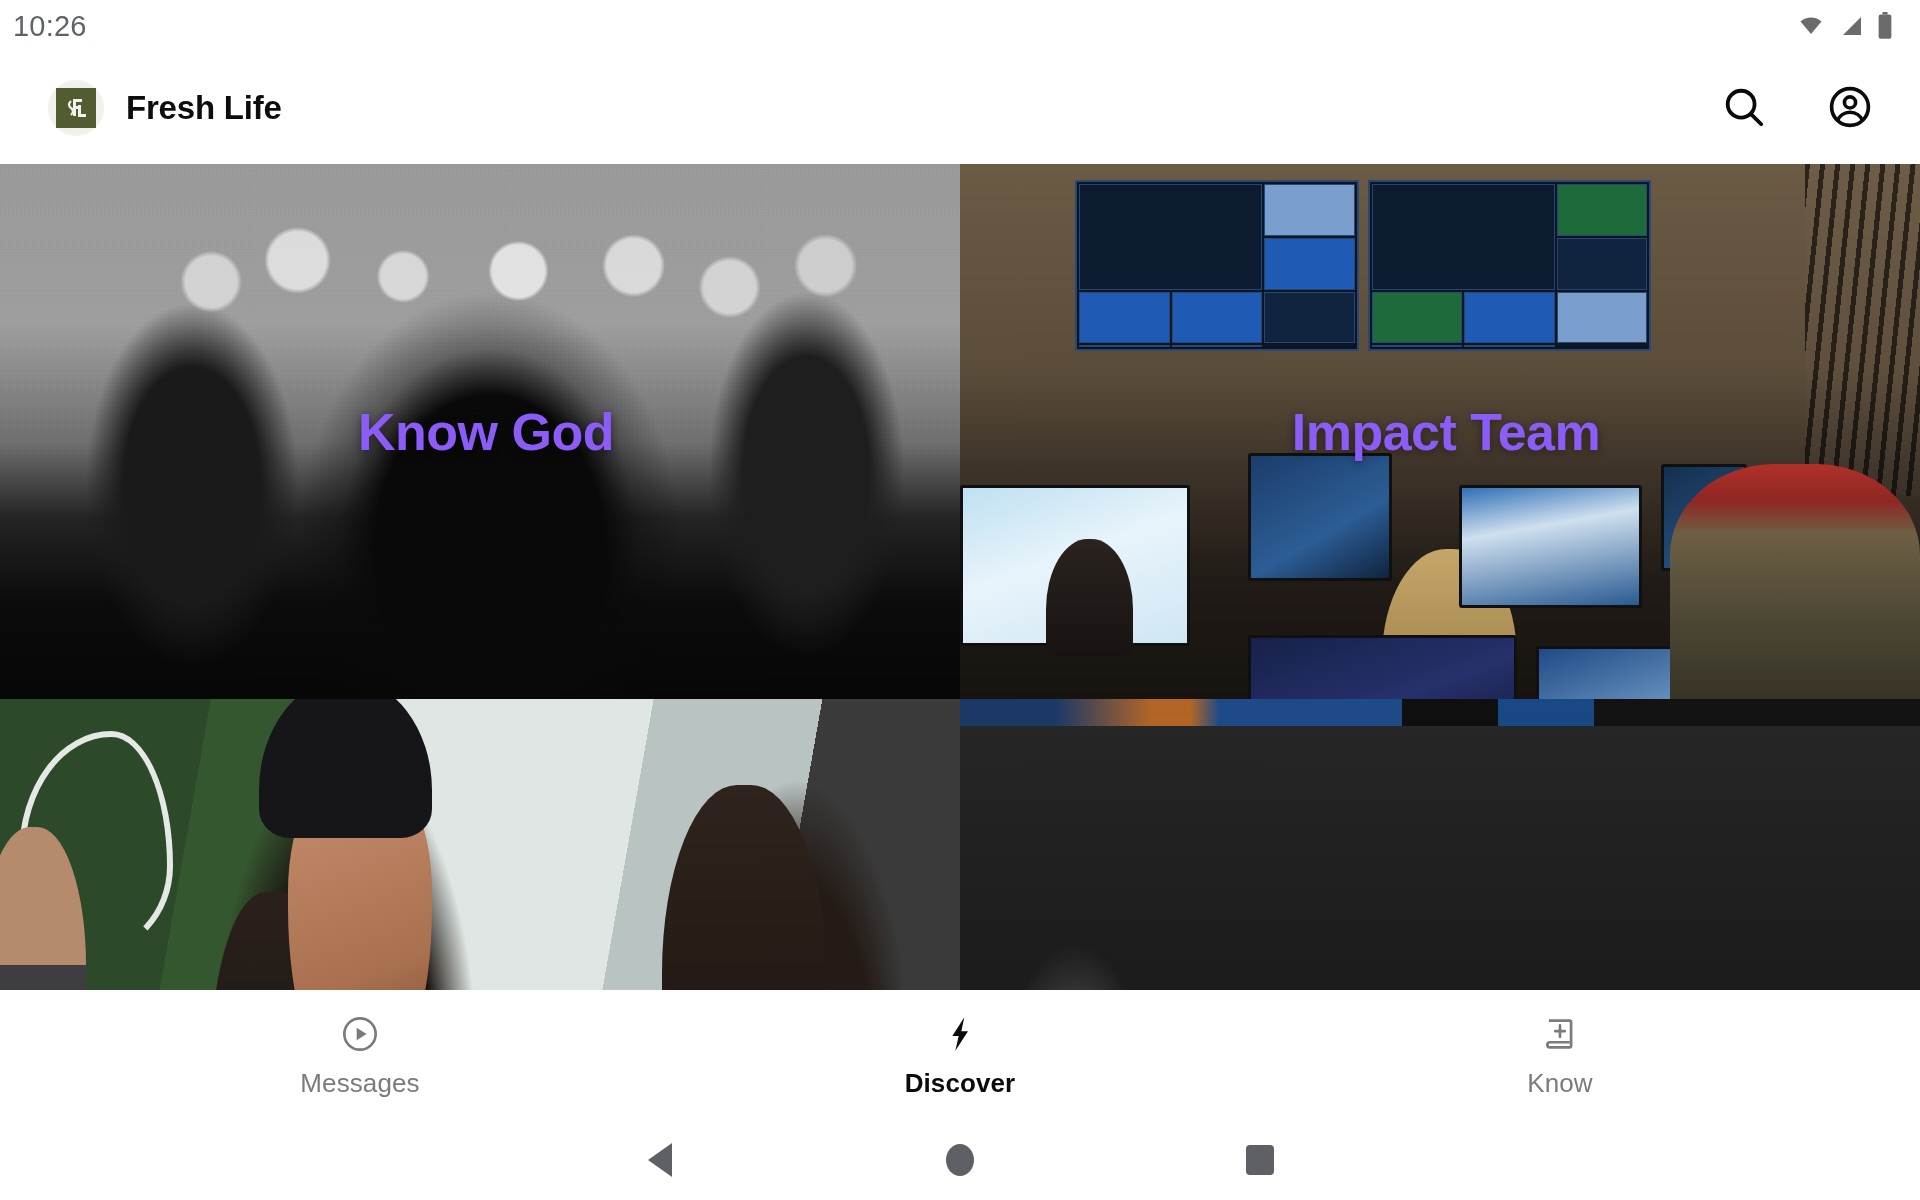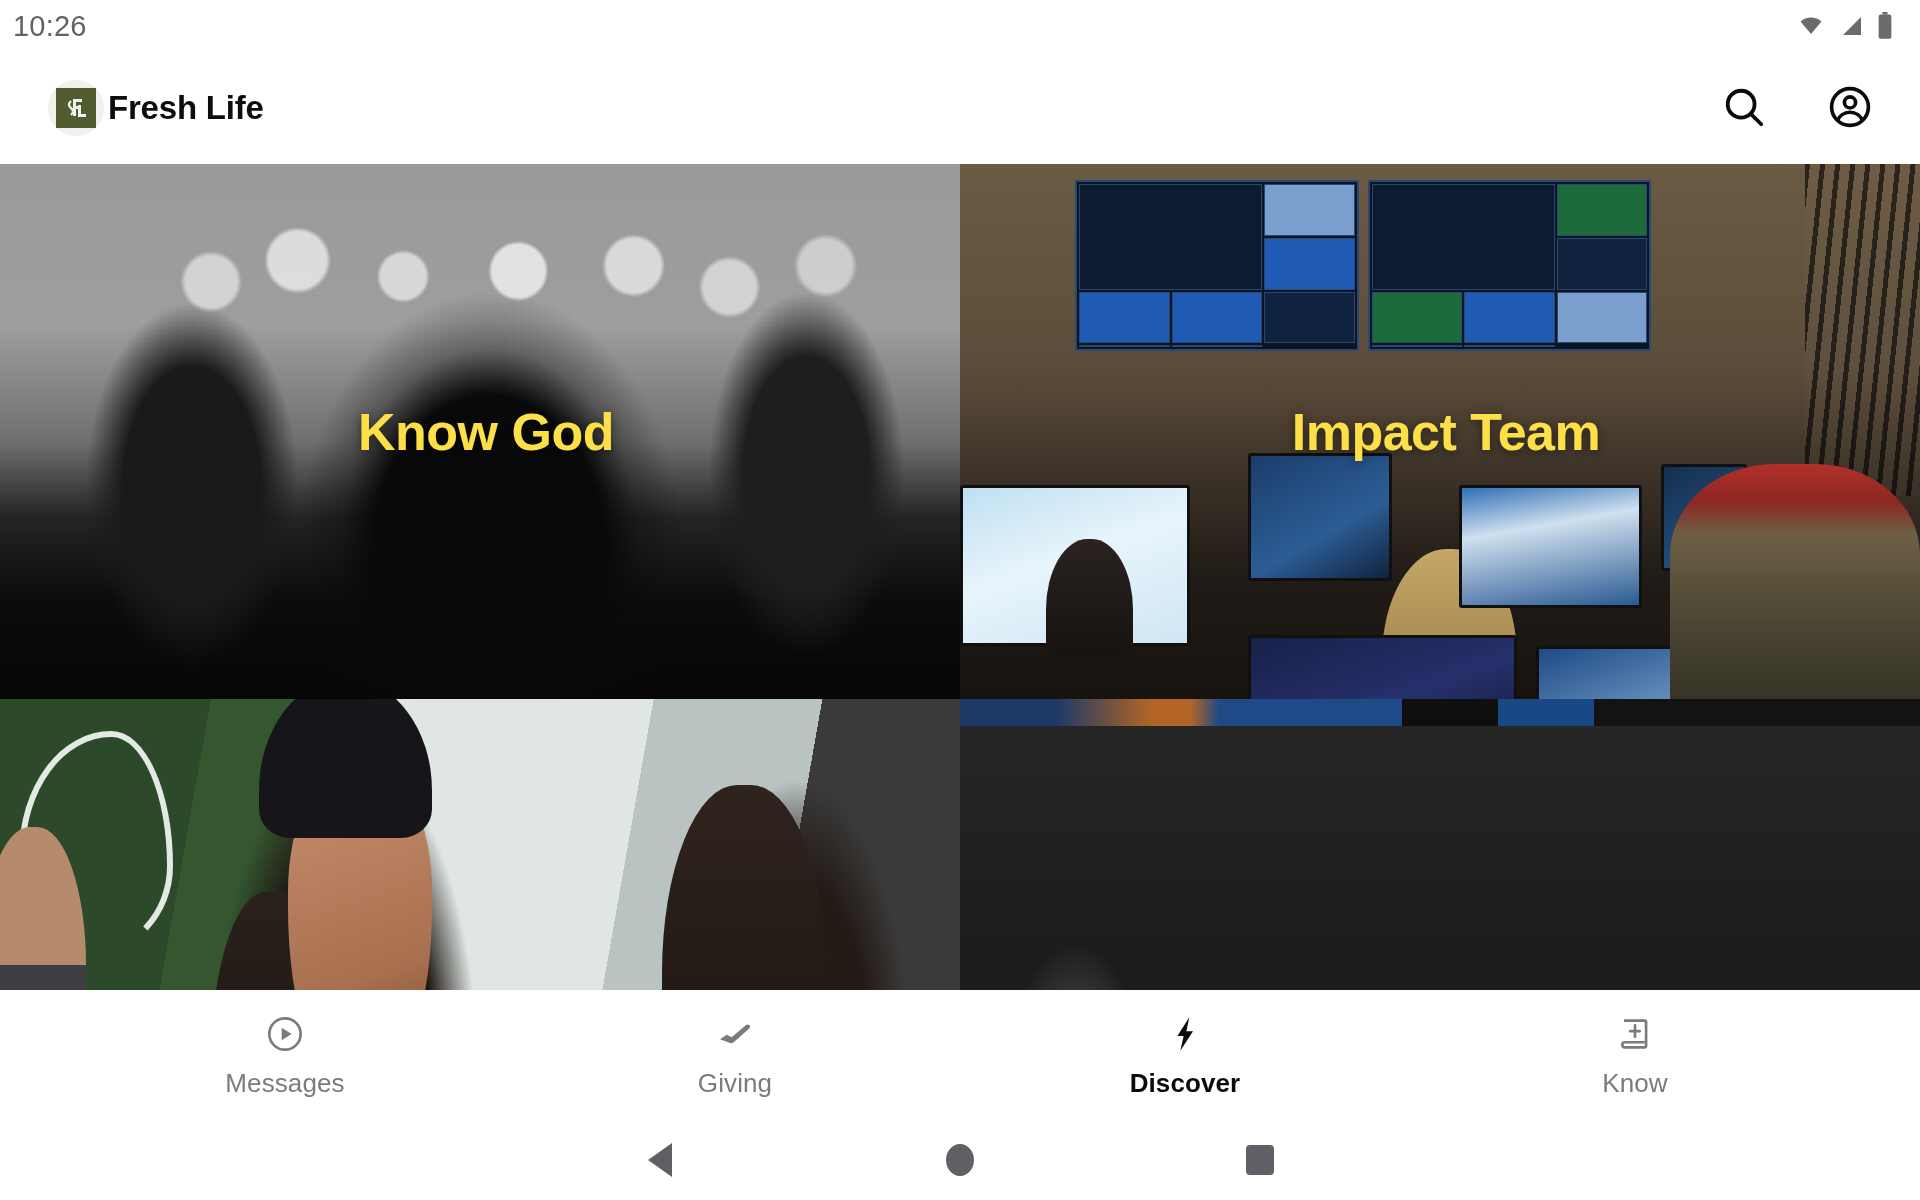--- a/index.html
+++ b/index.html
@@ -49,21 +49,21 @@
     flex: 0 0 112px;
     display: flex;
     align-items: center;
     justify-content: space-between;
     padding: 0 38px 0 48px;
     background: #ffffff;
   }
   .brand {
     display: flex;
     align-items: center;
-    gap: 4px;
+    gap: 22px;
     text-align: center;
   }
   .brand-avatar {
     width: 56px;
     height: 56px;
     border-radius: 50%;
     background: #f0f0ec;
     display: flex;
     align-items: center;
     justify-content: center;
@@ -155,21 +155,21 @@
     position: absolute;
     inset: 0;
   }
   .card-title {
     position: absolute;
     left: 12px;
     right: 0;
     top: 50%;
     transform: translateY(-50%);
     text-align: center;
-    color: #fde047;
+    color: #8b5cf6;
     font-size: 52px;
     font-weight: bold;
     letter-spacing: -0.5px;
     text-shadow: 0 2px 10px rgba(0,0,0,.45);
     padding: 0 24px;
   }
 
   
   .art-worship {
     background:
@@ -518,28 +518,20 @@
       <span class="nav-icon">
         <svg width="40" height="40" viewBox="0 0 24 24" fill="none" stroke="#7b7b7b" stroke-width="1.6">
           <circle cx="12" cy="12" r="9.4"></circle>
             <path d="M10 8.2 L16 12 L10 15.8 Z" fill="#7b7b7b" stroke="none"></path>
         </svg>
       </span>
       <span class="nav-label">Messages</span>
     </div>
 
 
-    <div class="nav-item">
-      <span class="nav-icon">
-        <svg width="40" height="40" viewBox="0 0 24 24">
-          <path d="M3 15.2 L7 12.4 L10 14 L18.6 6.6 C19.6 5.8 21 6.4 21 7.6 C21 8.2 20.7 8.6 20.2 9 L11.4 16.8 C10.6 17.5 9.6 17.7 8.7 17.3 Z" fill="#7b7b7b"></path>
-        </svg>
-      </span>
-      <span class="nav-label">Giving</span>
-    </div>
 
     <div class="nav-item active">
       <span class="nav-icon">
         <svg width="40" height="40" viewBox="0 0 24 24">
           <path d="M14.6 2 L7.4 13.2 L11.2 13.2 L9.2 22 L16.8 10.4 L12.8 10.4 Z" fill="#0b0b0b"></path>
         </svg>
       </span>
       <span class="nav-label">Discover</span>
     </div>
 

